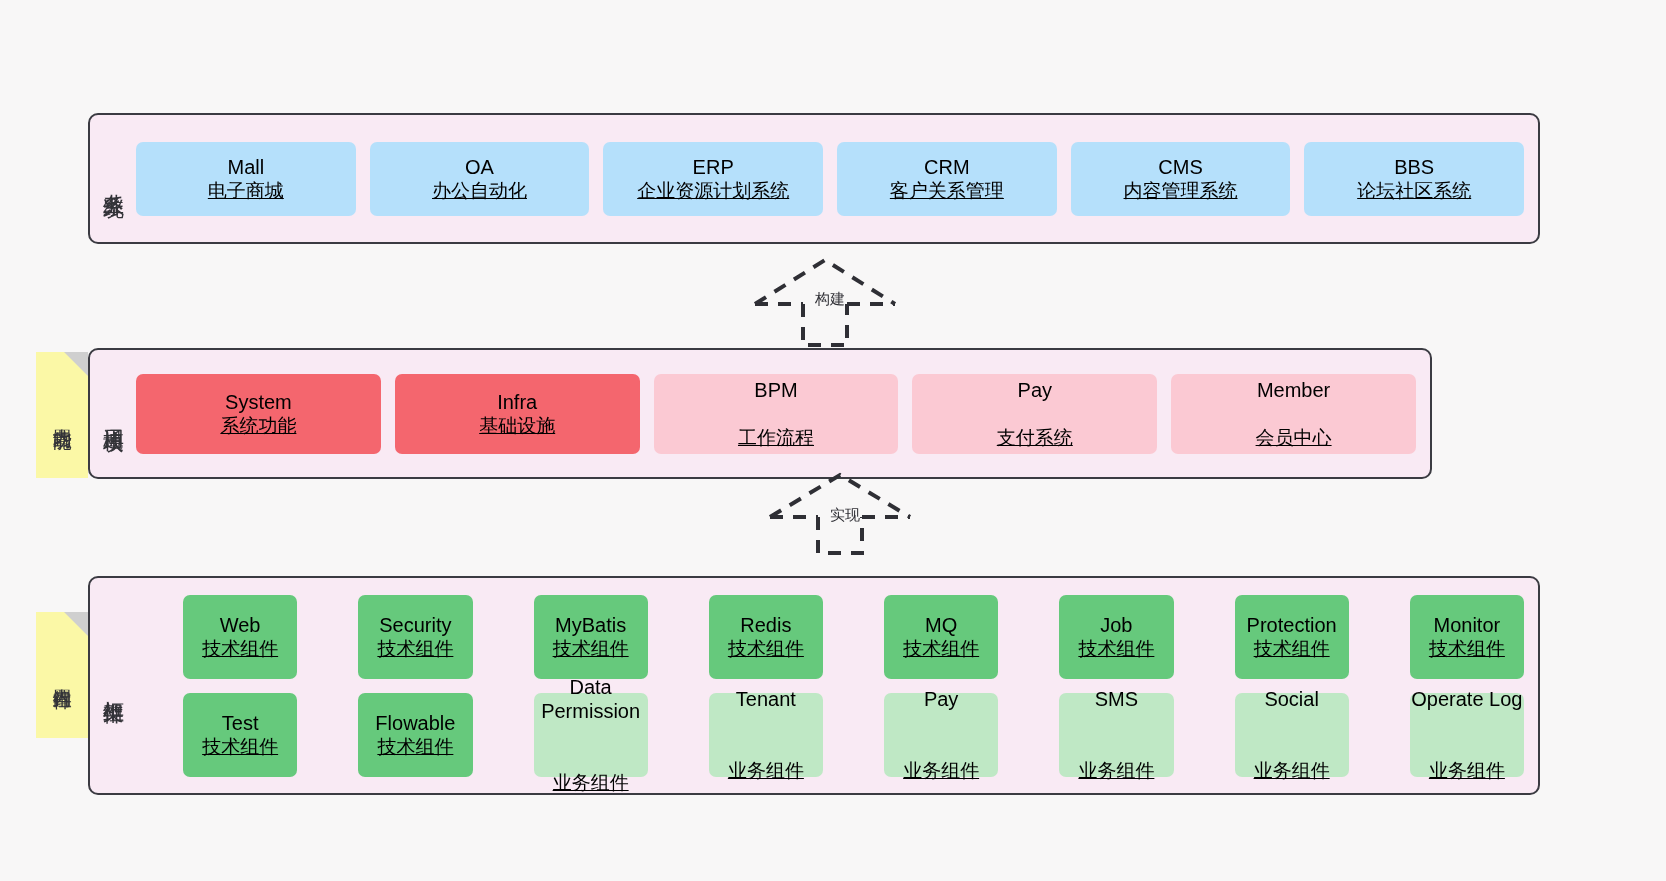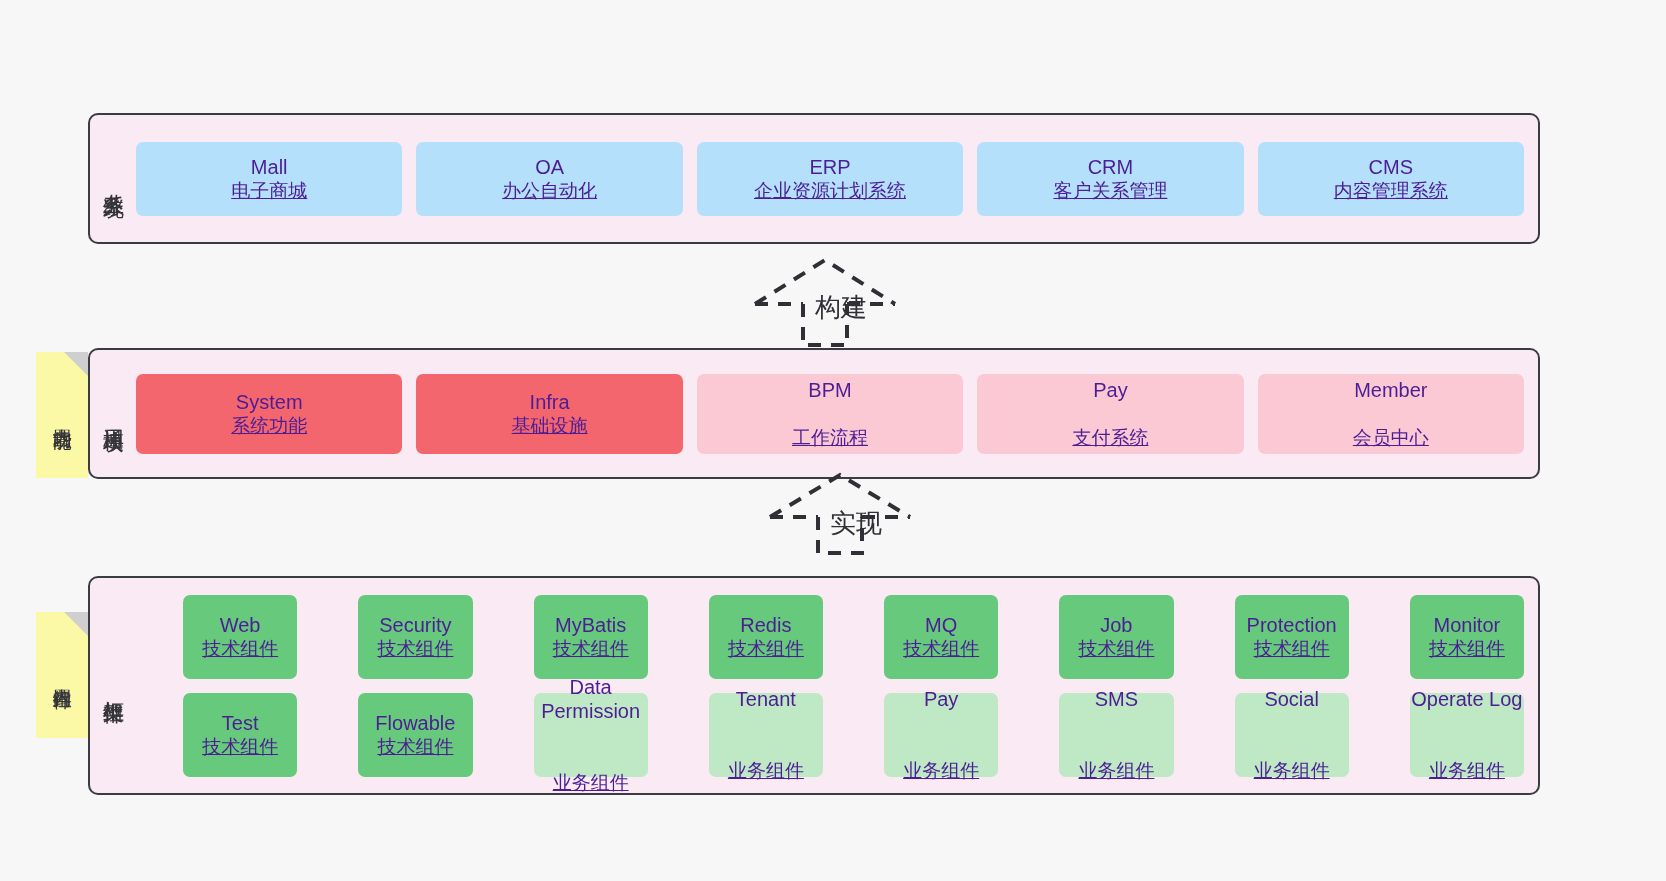--- a/index.html
+++ b/index.html
@@ -54,37 +54,37 @@
   }
   .cell {
     flex: 1 1 0;
     border-radius: 7px;
     display: flex;
     flex-direction: column;
     align-items: center;
     justify-content: center;
     text-align: center;
     line-height: 1.22;
-    color: #4c1d95;
+    color: #000000;
   }
   .cell .t-en { font-size: 20px; }
   .cell .t-cn { font-size: 19px; text-decoration: underline; }
 
   
   .c-blue       { background: #b5e0fb; }
   .c-red        { background: #f4666e; }
   .c-pink       { background: #fbc9d3; gap: 24px; }
   .c-green      { background: #66c97c; }
   .c-greenlight { background: #bfe8c5; gap: 48px; }
 
   
   #layer-business  { left: 88px;  top: 113px; width: 1452px; height: 131px; }
   #layer-business .cell { height: 74px; }
 
-  #layer-common    { left: 88px;  top: 348px; width: 1452px; height: 131px; }
+  #layer-common    { left: 88px;  top: 348px; width: 1344px; height: 131px; }
   #layer-common .cell { height: 80px; }
 
   #layer-framework { left: 88px;  top: 576px; width: 1452px; height: 219px; }
   #layer-framework .cell { height: 84px; margin-left: 47px; }
 
   
   .sticky {
     position: absolute;
     width: 52px;
     background: #fbf8a6;
@@ -106,21 +106,21 @@
     background: #cfcfcf;
     clip-path: polygon(0 0, 100% 100%, 100% 0);
   }
   #sticky-common    { left: 36px; top: 352px; height: 126px; }
   #sticky-framework { left: 36px; top: 612px; height: 126px; }
 
   
   .connector { position: absolute; }
   .conn-label {
     position: absolute;
-    font-size: 26px;
+    font-size: 15px;
     color: #2f2f35;
     background: transparent;
     white-space: nowrap;
     user-select: none;
   }
   #connector-build   { left: 750px; top: 252px; width: 175px; height: 95px; }
   #connector-build .conn-label   { left: 65px; top: 38px; }
   #connector-impl    { left: 765px; top: 470px; width: 175px; height: 85px; }
   #connector-impl .conn-label    { left: 65px; top: 36px; }
 </style>
@@ -145,20 +145,24 @@
           <span class="t-en">ERP</span>
           <span class="t-cn">企业资源计划系统</span>
         </div>
         <div class="cell c-blue">
           <span class="t-en">CRM</span>
           <span class="t-cn">客户关系管理</span>
         </div>
         <div class="cell c-blue">
           <span class="t-en">CMS</span>
           <span class="t-cn">内容管理系统</span>
+        </div>
+        <div class="cell c-blue">
+          <span class="t-en">BBS</span>
+          <span class="t-cn">论坛社区系统</span>
         </div>
       </div>
     </div>
   </div>
 
   <div class="connector" id="connector-build">
     <svg width="175" height="95" viewBox="0 0 175 95">
       <path d="M 5 52 L 75 8 L 145 52" fill="none" stroke="#2f2f35" stroke-width="4" stroke-dasharray="13 10" stroke-linecap="butt"></path>
       <path d="M 53 52 L 53 93 L 97 93 L 97 52" fill="none" stroke="#2f2f35" stroke-width="4" stroke-dasharray="13 10" stroke-linecap="butt"></path>
       <path d="M 5 52 L 53 52" fill="none" stroke="#2f2f35" stroke-width="4" stroke-dasharray="13 10"></path>

